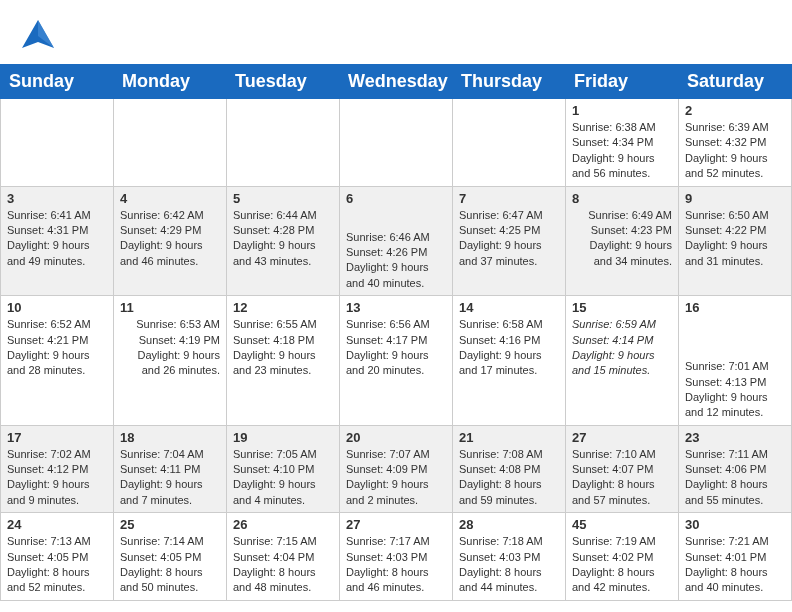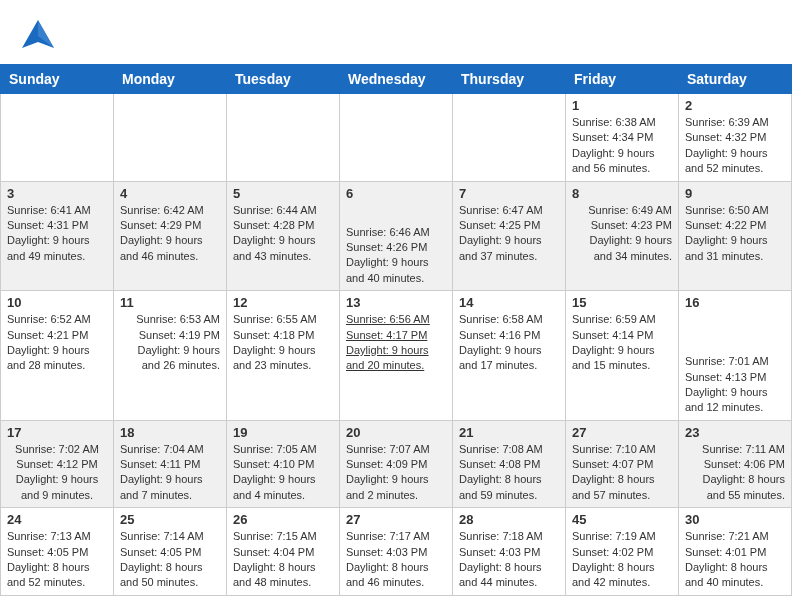--- a/index.html
+++ b/index.html
@@ -2,21 +2,21 @@
 <html><head>
   <meta charset="utf-8">
   <style>
     * { box-sizing: border-box; margin: 0; padding: 0; }
     body { font-family: Arial, sans-serif; background: #fff; width: 792px; min-height: 612px; }
     .header { padding: 16px 20px 4px 20px; display: flex; align-items: flex-start; justify-content: space-between; }
     .title-area { text-align: right; }
     .month-title { font-size: 36px; font-weight: bold; color: #333; }
     .location { font-size: 16px; color: #555; }
     .calendar { width: 100%; border-collapse: collapse; margin-top: 8px; }
-    .calendar th { background: #1a6abf; color: #fff; text-align: left; padding: 6px 8px; font-size: 14px; border: 1px solid #1a6abf; }
+    .calendar th { background: #1a6abf; color: #fff; text-align: left; padding: 6px 8px; font-size: 18px; border: 1px solid #1a6abf; }
     .calendar td { border: 1px solid #ccc; vertical-align: top; padding: 4px 6px; font-size: 11px; color: #333; width: 113px; min-height: 80px; }
     .day-num { font-size: 13px; font-weight: bold; display: block; margin-bottom: 2px; }
     .day-detail { font-size: 11px; line-height: 1.4; color: #333; }
     .empty { background: #f9f9f9; }
     .row-bg-white td { background: #fff; }
     .row-bg-gray td { background: #f0f0f0; }
     table { table-layout: fixed; }
     .logo-wrapper { display: flex; align-items: center; }
     .logo-box { display: flex; flex-direction: column; line-height: 1.1; }
   </style>
@@ -130,47 +130,47 @@
 Daylight: 9 hours and 26 minutes.</div>
         </td>
         <td>
           <span class="day-num">12</span>
           <div class="day-detail" style="white-space: pre-line;">Sunrise: 6:55 AM
 Sunset: 4:18 PM
 Daylight: 9 hours and 23 minutes.</div>
         </td>
         <td>
           <span class="day-num">13</span>
-          <div class="day-detail" style="white-space: pre-line; text-decoration: underline;">Sunrise: 6:56 AM
+          <div class="day-detail" style="white-space: pre-line;">Sunrise: 6:56 AM
 Sunset: 4:17 PM
 Daylight: 9 hours and 20 minutes.</div>
         </td>
         <td>
           <span class="day-num">14</span>
           <div class="day-detail" style="white-space: pre-line;">Sunrise: 6:58 AM
 Sunset: 4:16 PM
 Daylight: 9 hours and 17 minutes.</div>
         </td>
         <td>
           <span class="day-num">15</span>
-          <div class="day-detail" style="white-space: pre-line;">Sunrise: 6:59 AM
+          <div class="day-detail" style="white-space: pre-line; font-style: italic;">Sunrise: 6:59 AM
 Sunset: 4:14 PM
 Daylight: 9 hours and 15 minutes.</div>
         </td>
         <td>
           <span class="day-num">16</span>
           <div class="day-detail" style="white-space: pre-line; margin-top: 44px;">Sunrise: 7:01 AM
 Sunset: 4:13 PM
 Daylight: 9 hours and 12 minutes.</div>
         </td>
       </tr>
       <tr class="row-bg-gray">
         <td>
           <span class="day-num">17</span>
-          <div class="day-detail" style="white-space: pre-line; text-align: center;">Sunrise: 7:02 AM
+          <div class="day-detail" style="white-space: pre-line;">Sunrise: 7:02 AM
 Sunset: 4:12 PM
 Daylight: 9 hours and 9 minutes.</div>
         </td>
         <td>
           <span class="day-num">18</span>
           <div class="day-detail" style="white-space: pre-line;">Sunrise: 7:04 AM
 Sunset: 4:11 PM
 Daylight: 9 hours and 7 minutes.</div>
         </td>
         <td>
@@ -192,21 +192,21 @@
 Daylight: 8 hours and 59 minutes.</div>
         </td>
         <td>
           <span class="day-num">27</span>
           <div class="day-detail" style="white-space: pre-line;">Sunrise: 7:10 AM
 Sunset: 4:07 PM
 Daylight: 8 hours and 57 minutes.</div>
         </td>
         <td>
           <span class="day-num">23</span>
-          <div class="day-detail" style="white-space: pre-line; text-align: right;">Sunrise: 7:11 AM
+          <div class="day-detail" style="white-space: pre-line;">Sunrise: 7:11 AM
 Sunset: 4:06 PM
 Daylight: 8 hours and 55 minutes.</div>
         </td>
       </tr>
       <tr class="row-bg-white">
         <td>
           <span class="day-num">24</span>
           <div class="day-detail" style="white-space: pre-line;">Sunrise: 7:13 AM
 Sunset: 4:05 PM
 Daylight: 8 hours and 52 minutes.</div>

